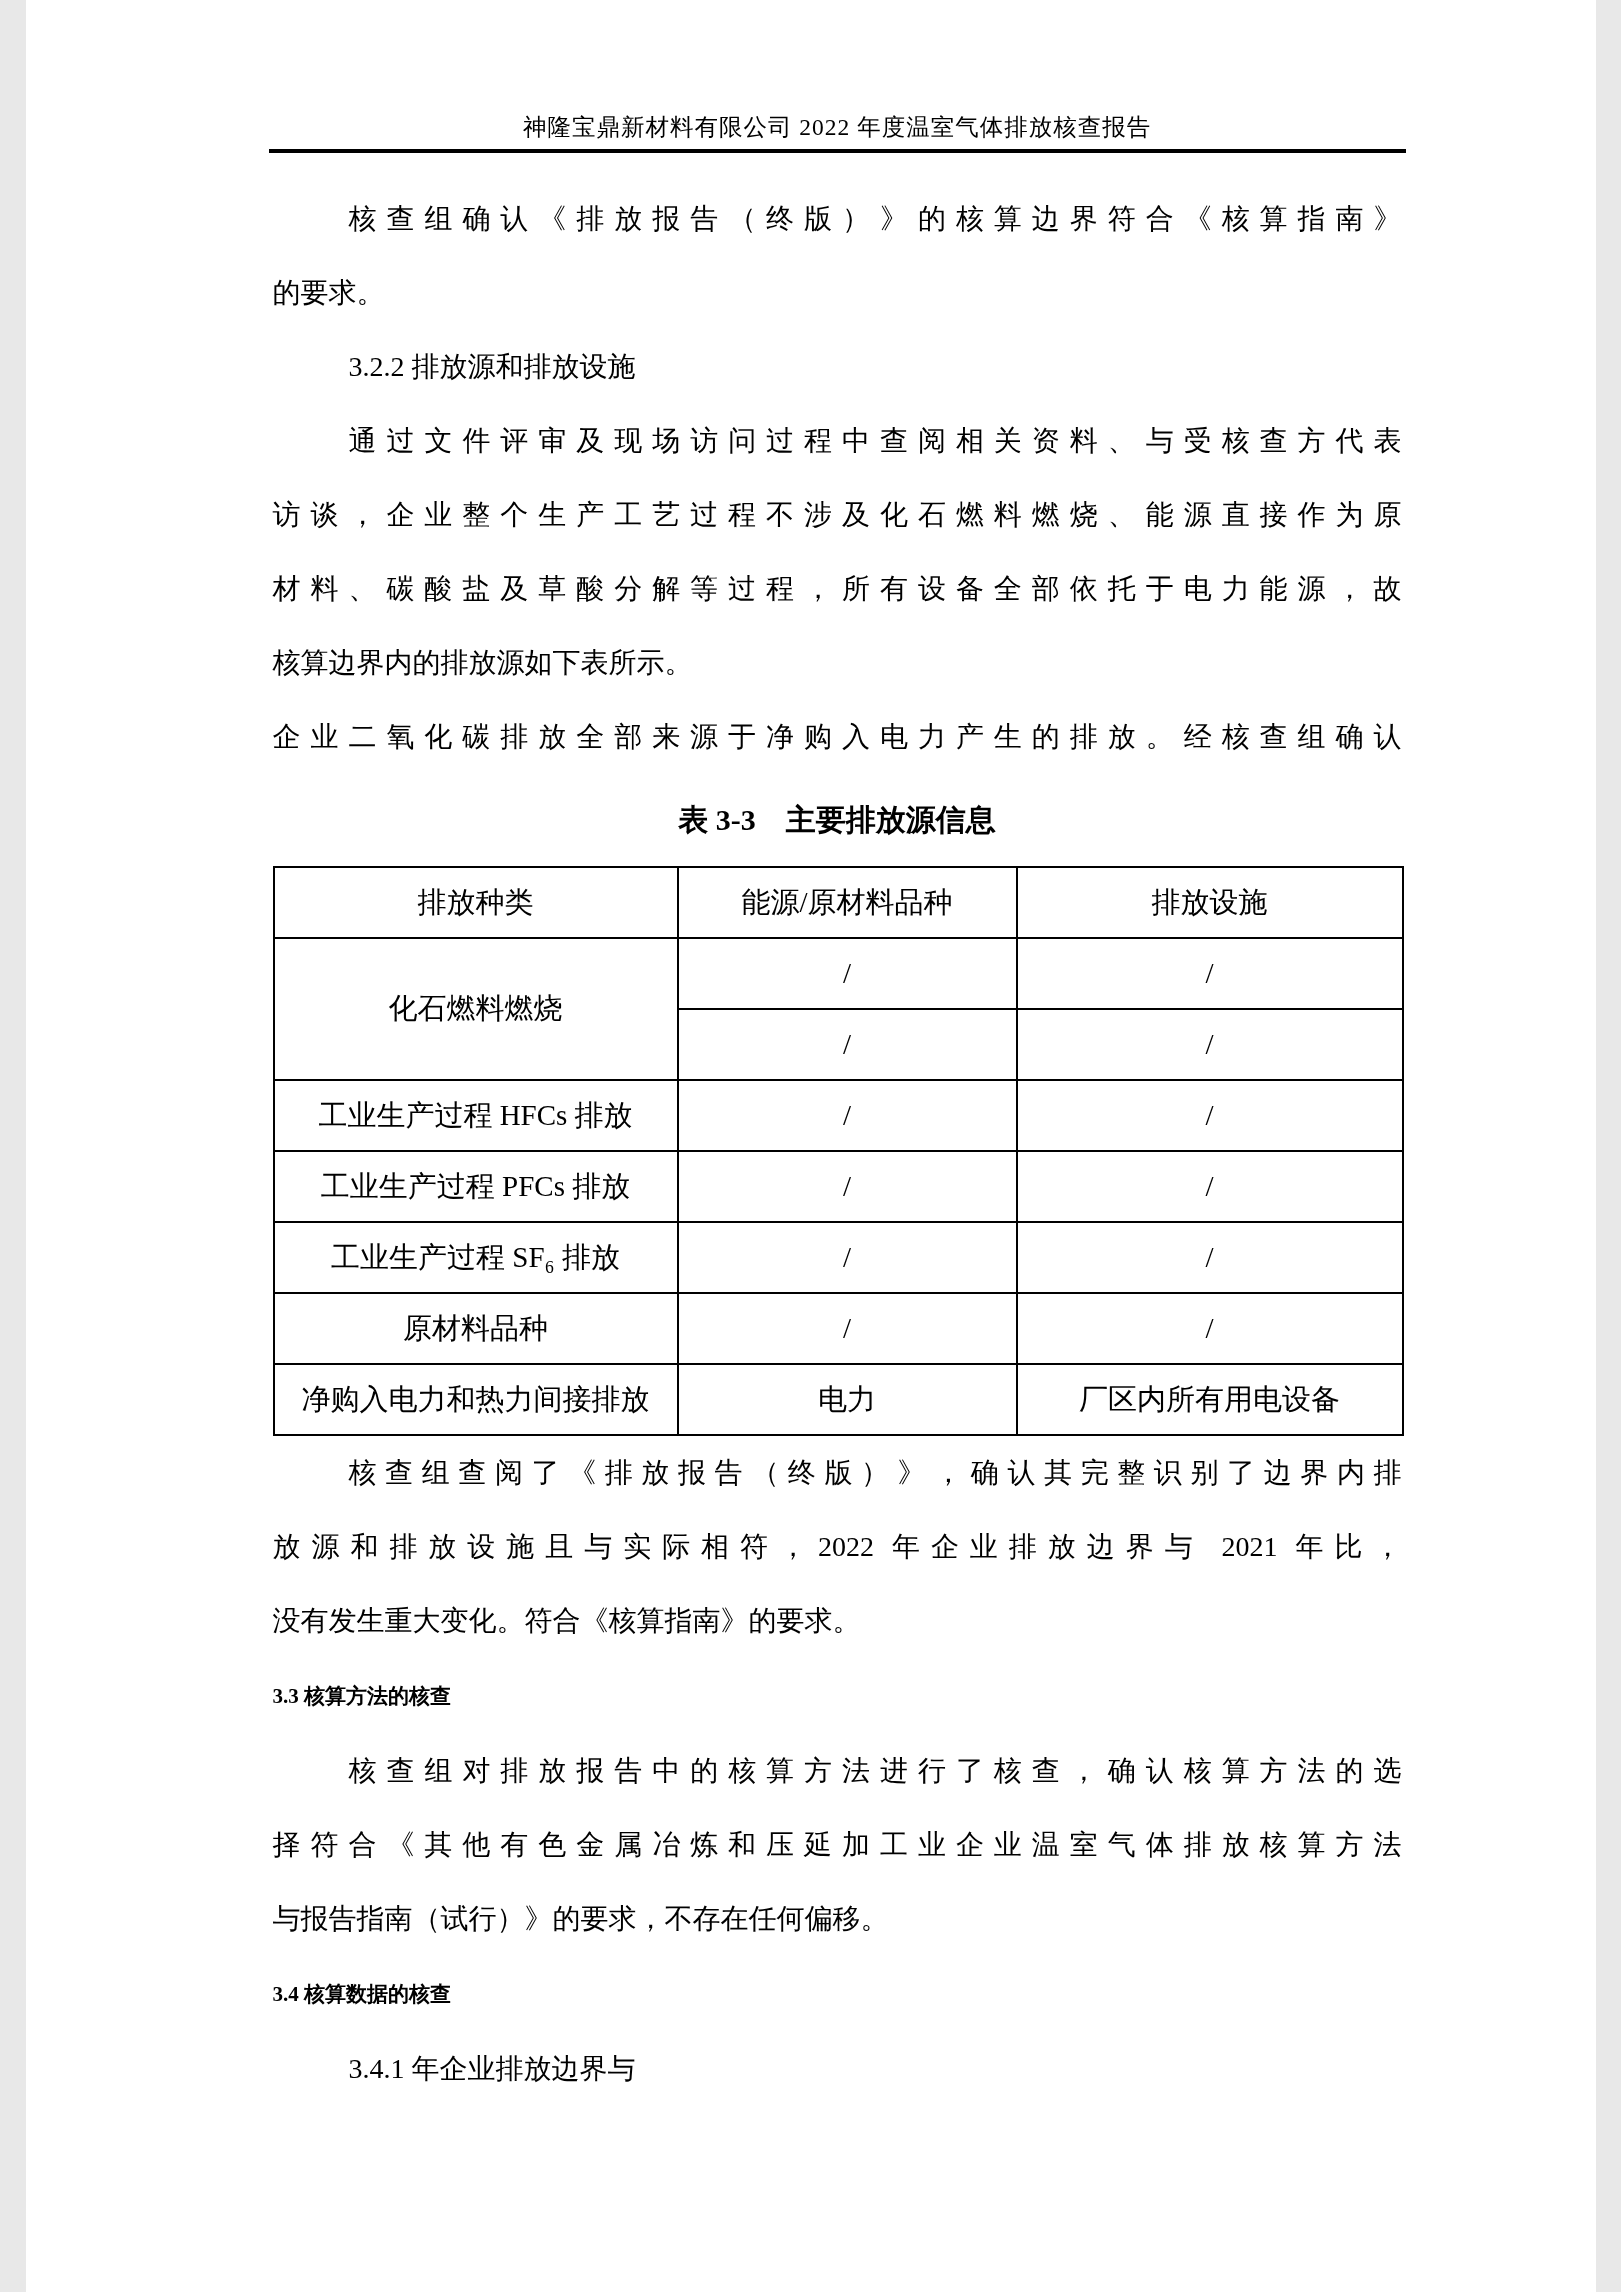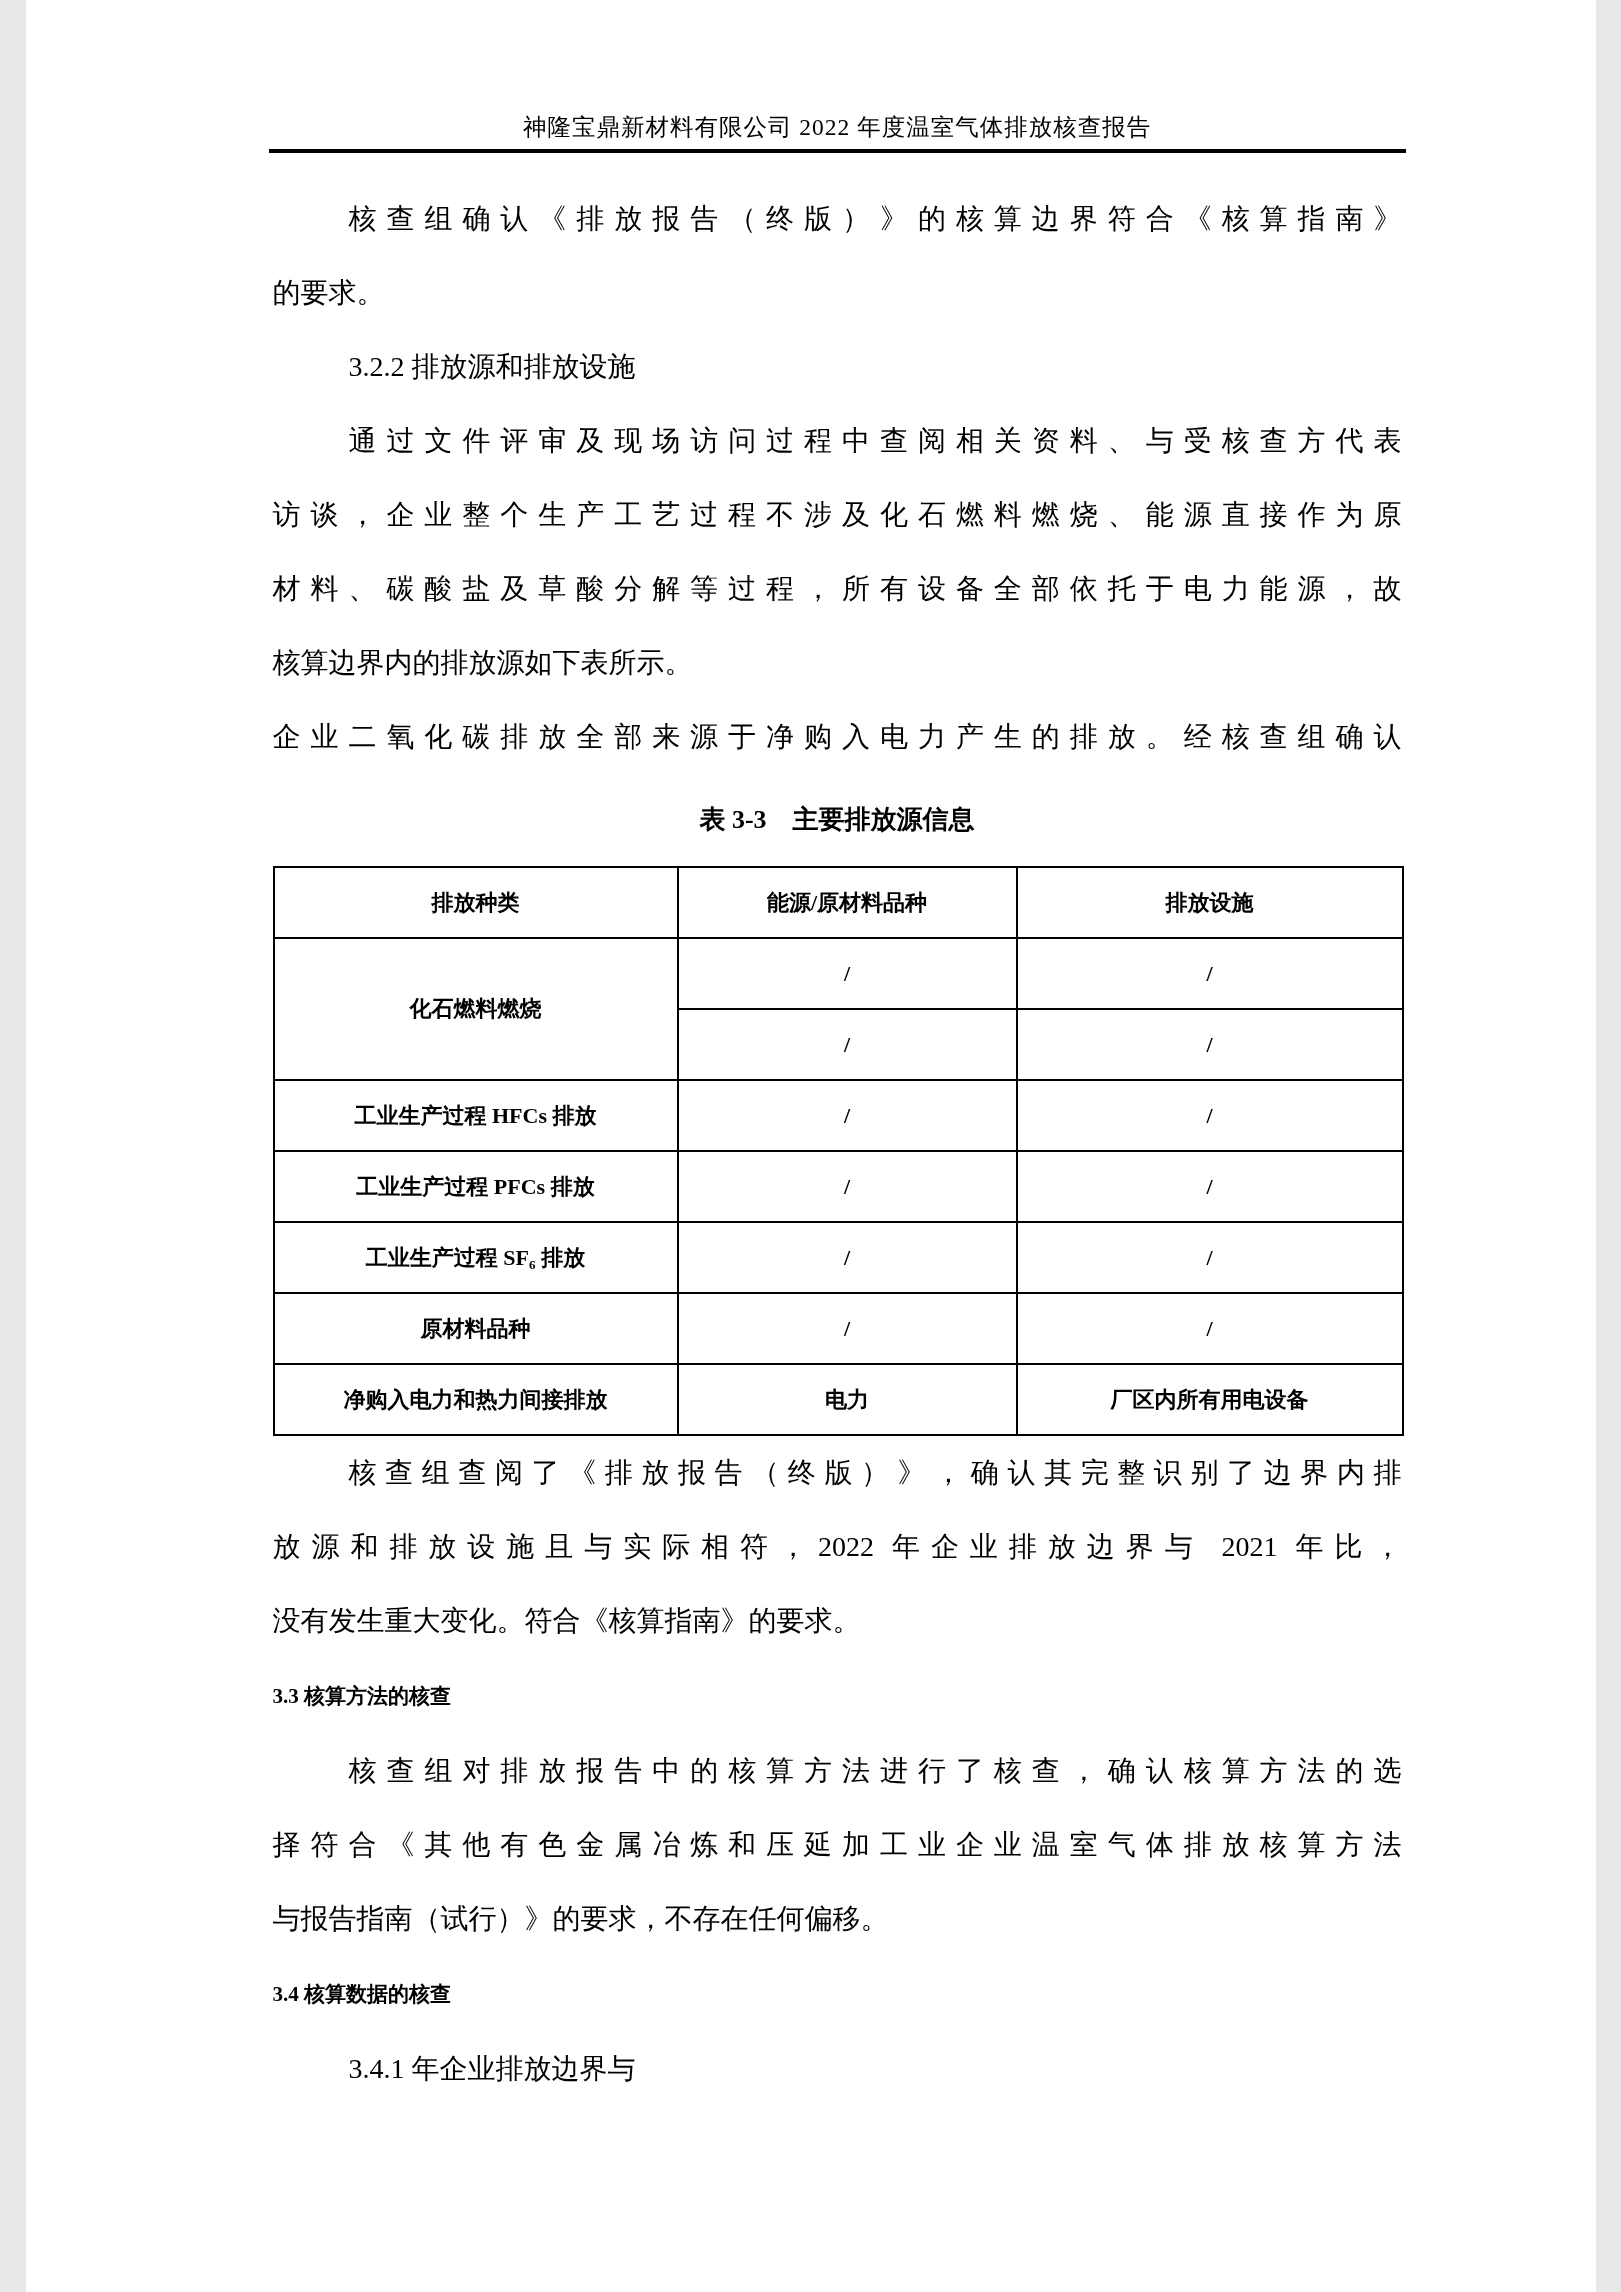--- a/index.html
+++ b/index.html
@@ -33,34 +33,33 @@
     top: 182px; left: 247px; width: 1129px;
     font-size: 28px;
   }
   .line { height: 74px; line-height: 74px; }
   .just { text-align: justify; text-align-last: justify; text-justify: inter-character; }
   .indent { text-indent: 76px; }
   .table-title {
     height: 92px; line-height: 92px;
     text-align: center;
     font-weight: bold;
-    font-size: 26px;
+    font-size: 30px;
   }
   .section-heading {
     height: 76px; line-height: 76px;
     font-weight: bold;
     font-size: 21px;
   }
   
   table.emission-table {
     width: 1129px;
     border-collapse: collapse;
     table-layout: fixed;
-    font-size: 22px;
-    font-weight: bold;
+    font-size: 29px;
   }
   .emission-table td {
     border: 2px solid #000000;
     text-align: center;
     vertical-align: middle;
     height: 69px;
     padding: 0 3.9px;
     overflow: hidden;
   }
   .emission-table tr.outer-top td { border-top-width: 2.9px; }

